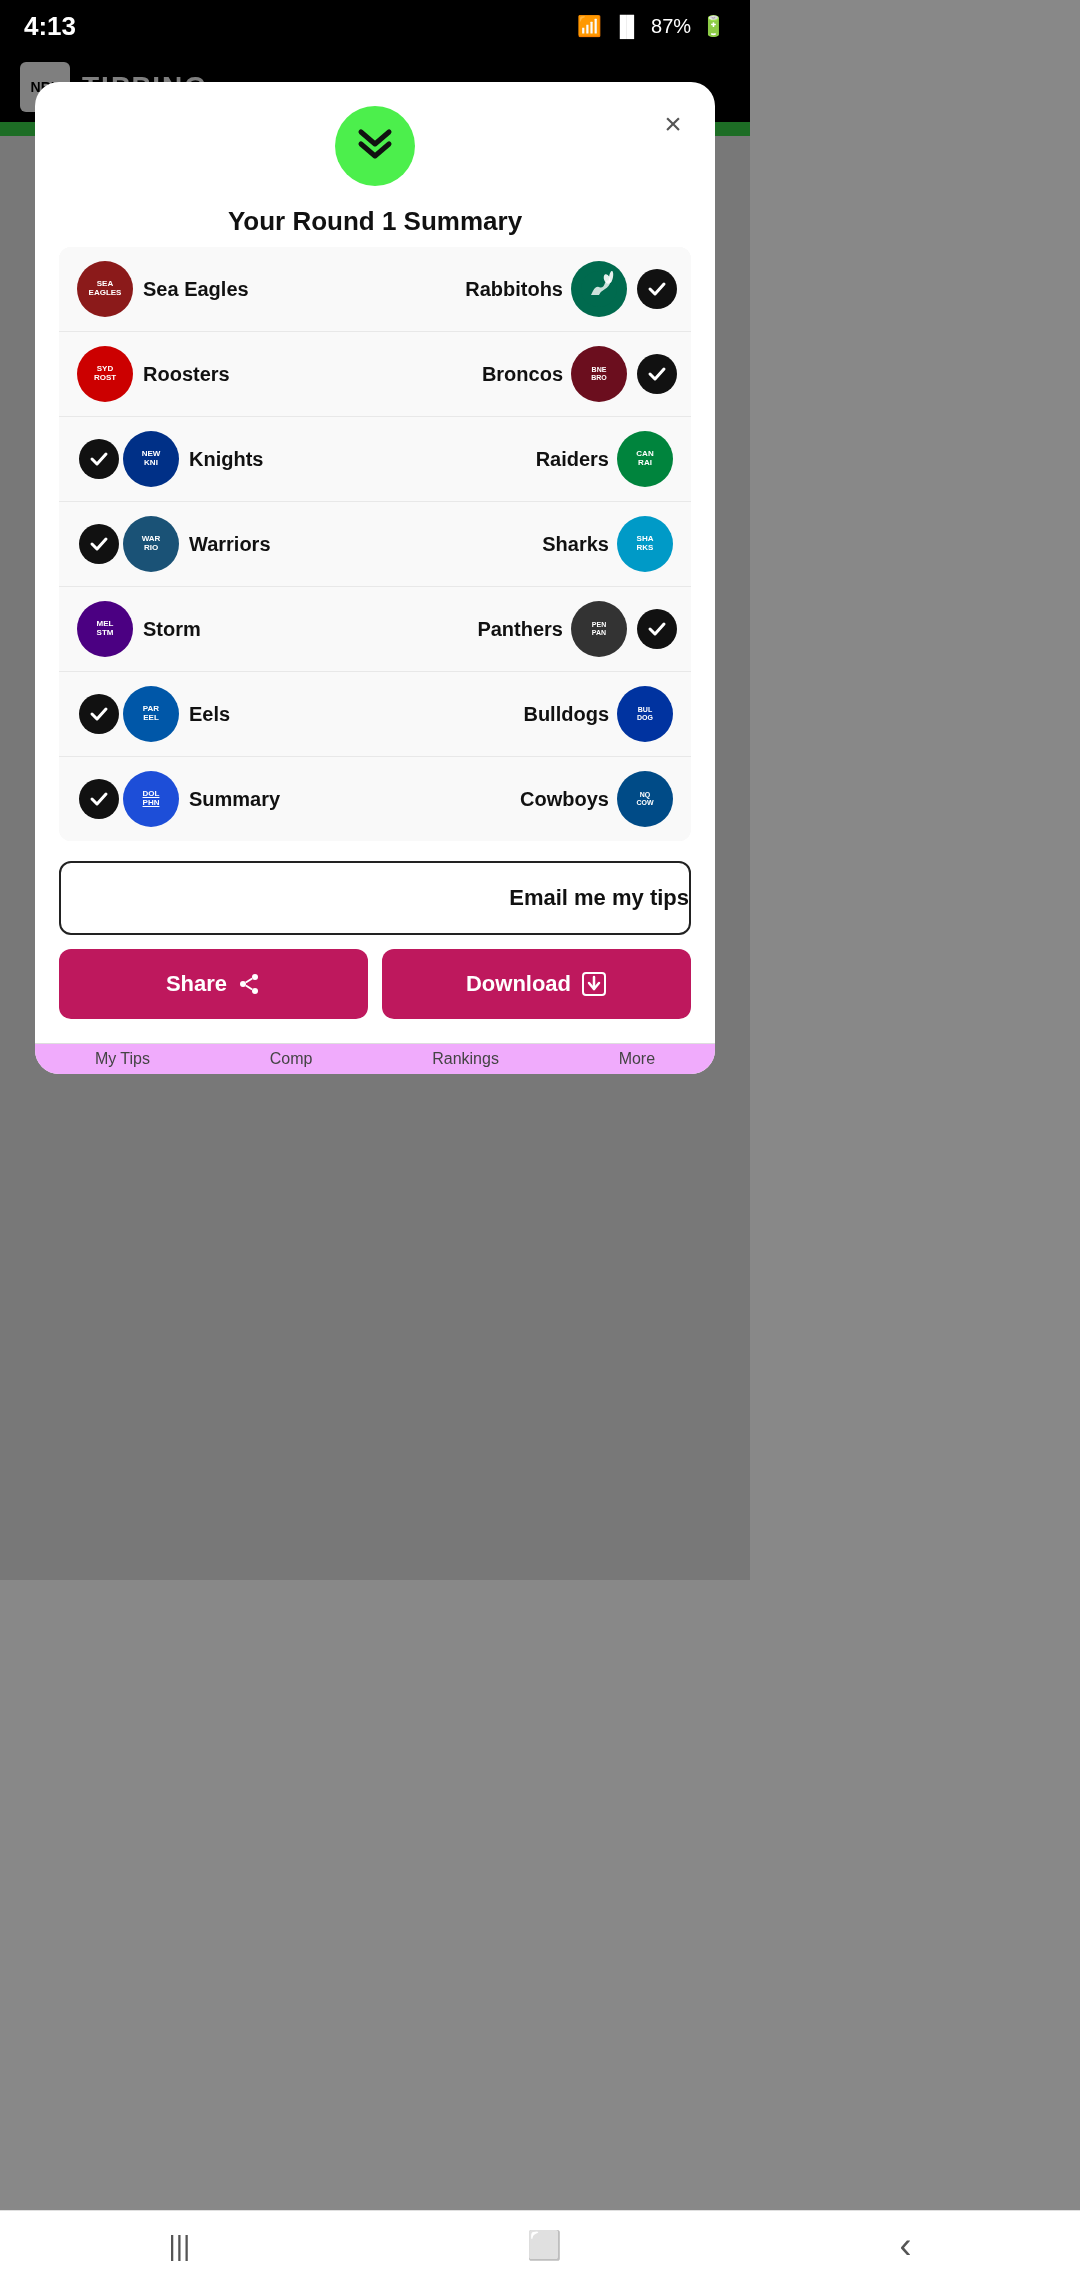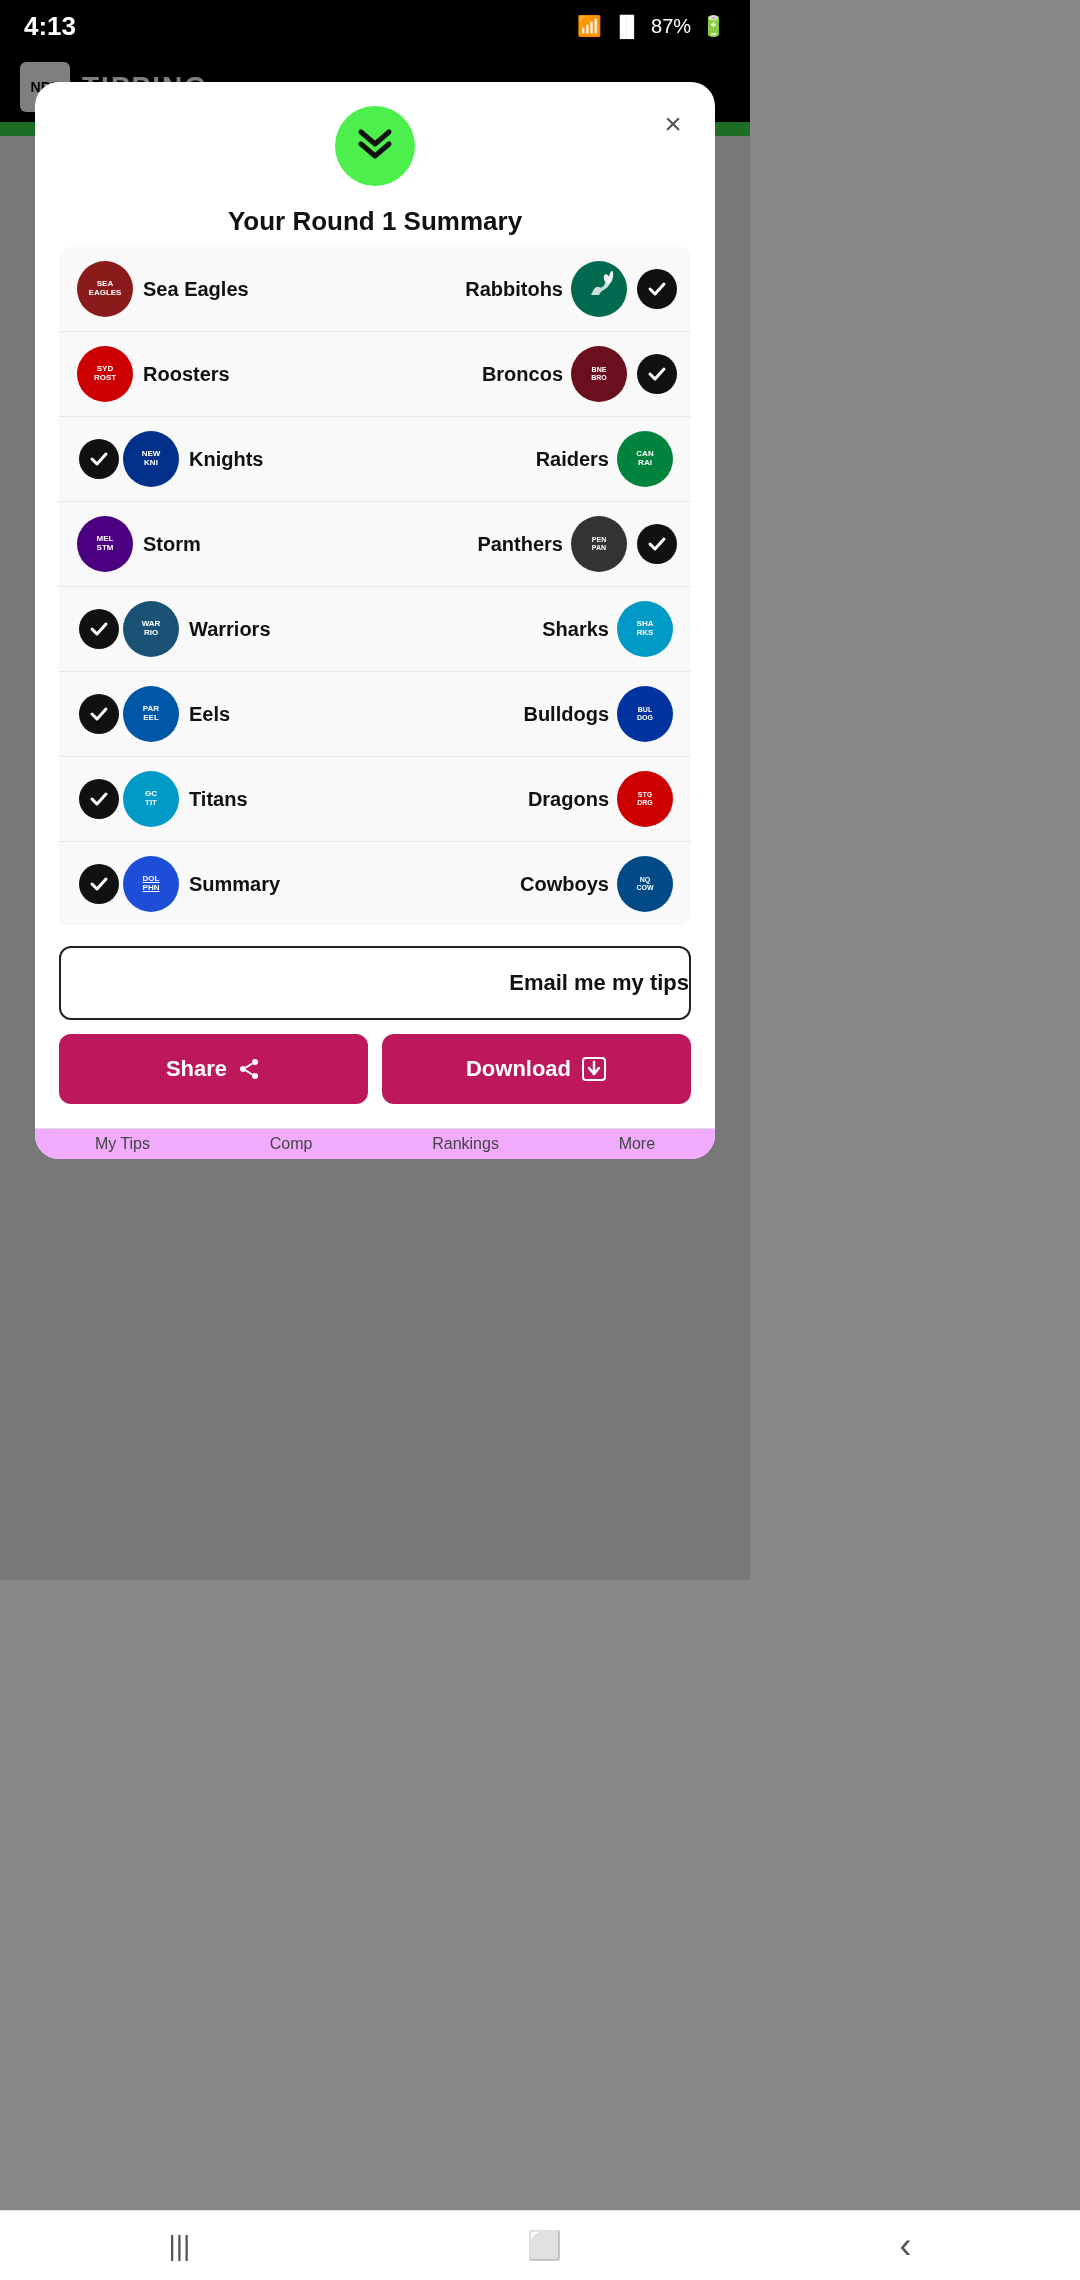--- a/index.html
+++ b/index.html
@@ -416,20 +416,36 @@
             <div class="team-circle" style="background:#003087;">NEW<br>KNI</div>
           </div>
           <span class="team-name">Knights</span>
           <span class="opponent-name">Raiders</span>
           <div class="opponent-logo">
             <div class="team-circle" style="background:#00843D;">CAN<br>RAI</div>
           </div>
         </div>
 
         <div class="pick-row">
+          <div class="check-circle">
+            <svg viewBox="0 0 22 22" fill="none">
+                <polyline points="4,11 9,16 18,6" stroke="#fff" stroke-width="3" stroke-linecap="round" stroke-linejoin="round"></polyline>
+              </svg>
+          </div>
+          <div class="team-logo">
+            <div class="team-circle" style="background:#1A5276;">WAR<br>RIO</div>
+          </div>
+          <span class="team-name">Warriors</span>
+          <span class="opponent-name">Sharks</span>
+          <div class="opponent-logo">
+            <div class="team-circle" style="background:#009AC7;">SHA<br>RKS</div>
+          </div>
+        </div>
+
+        <div class="pick-row">
           <div class="team-logo">
             <div class="team-circle" style="background:#4B0082;">MEL<br>STM</div>
           </div>
           <span class="team-name">Storm</span>
           <span class="opponent-name">Panthers</span>
           <div class="opponent-logo">
             <div class="team-circle" style="background:#333; font-size:7px;">PEN<br>PAN</div>
           </div>
           <div class="check-circle">
             <svg viewBox="0 0 22 22" fill="none">
@@ -438,60 +454,29 @@
           </div>
         </div>
 
         <div class="pick-row">
           <div class="check-circle">
             <svg viewBox="0 0 22 22" fill="none">
                 <polyline points="4,11 9,16 18,6" stroke="#fff" stroke-width="3" stroke-linecap="round" stroke-linejoin="round"></polyline>
               </svg>
           </div>
           <div class="team-logo">
-            <div class="team-circle" style="background:#1A5276;">WAR<br>RIO</div>
-          </div>
-          <span class="team-name">Warriors</span>
-          <span class="opponent-name">Sharks</span>
-          <div class="opponent-logo">
-            <div class="team-circle" style="background:#009AC7;">SHA<br>RKS</div>
-          </div>
-        </div>
-
-        <div class="pick-row">
-          <div class="check-circle">
-            <svg viewBox="0 0 22 22" fill="none">
-                <polyline points="4,11 9,16 18,6" stroke="#fff" stroke-width="3" stroke-linecap="round" stroke-linejoin="round"></polyline>
-              </svg>
-          </div>
-          <div class="team-logo">
             <div class="team-circle" style="background:#0057A8;">PAR<br>EEL</div>
           </div>
           <span class="team-name">Eels</span>
           <span class="opponent-name">Bulldogs</span>
           <div class="opponent-logo">
             <div class="team-circle" style="background:#0033A0; font-size:7px;">BUL<br>DOG</div>
           </div>
         </div>
 
-        <div class="pick-row">
-          <div class="check-circle">
-            <svg viewBox="0 0 22 22" fill="none">
-                <polyline points="4,11 9,16 18,6" stroke="#fff" stroke-width="3" stroke-linecap="round" stroke-linejoin="round"></polyline>
-              </svg>
-          </div>
-          <div class="team-logo">
-            <div class="team-circle" style="background:#009AC7;">GC<br>TIT</div>
-          </div>
-          <span class="team-name">Titans</span>
-          <span class="opponent-name">Dragons</span>
-          <div class="opponent-logo">
-            <div class="team-circle" style="background:#CC0000; font-size:7px;">STG<br>DRG</div>
-          </div>
-        </div>
 
         <div class="pick-row">
           <div class="check-circle">
             <svg viewBox="0 0 22 22" fill="none">
                 <polyline points="4,11 9,16 18,6" stroke="#fff" stroke-width="3" stroke-linecap="round" stroke-linejoin="round"></polyline>
               </svg>
           </div>
           <div class="team-logo">
             <div class="team-circle" style="background:#1d4ed8;text-decoration:underline;">DOL<br>PHN</div>
           </div>

